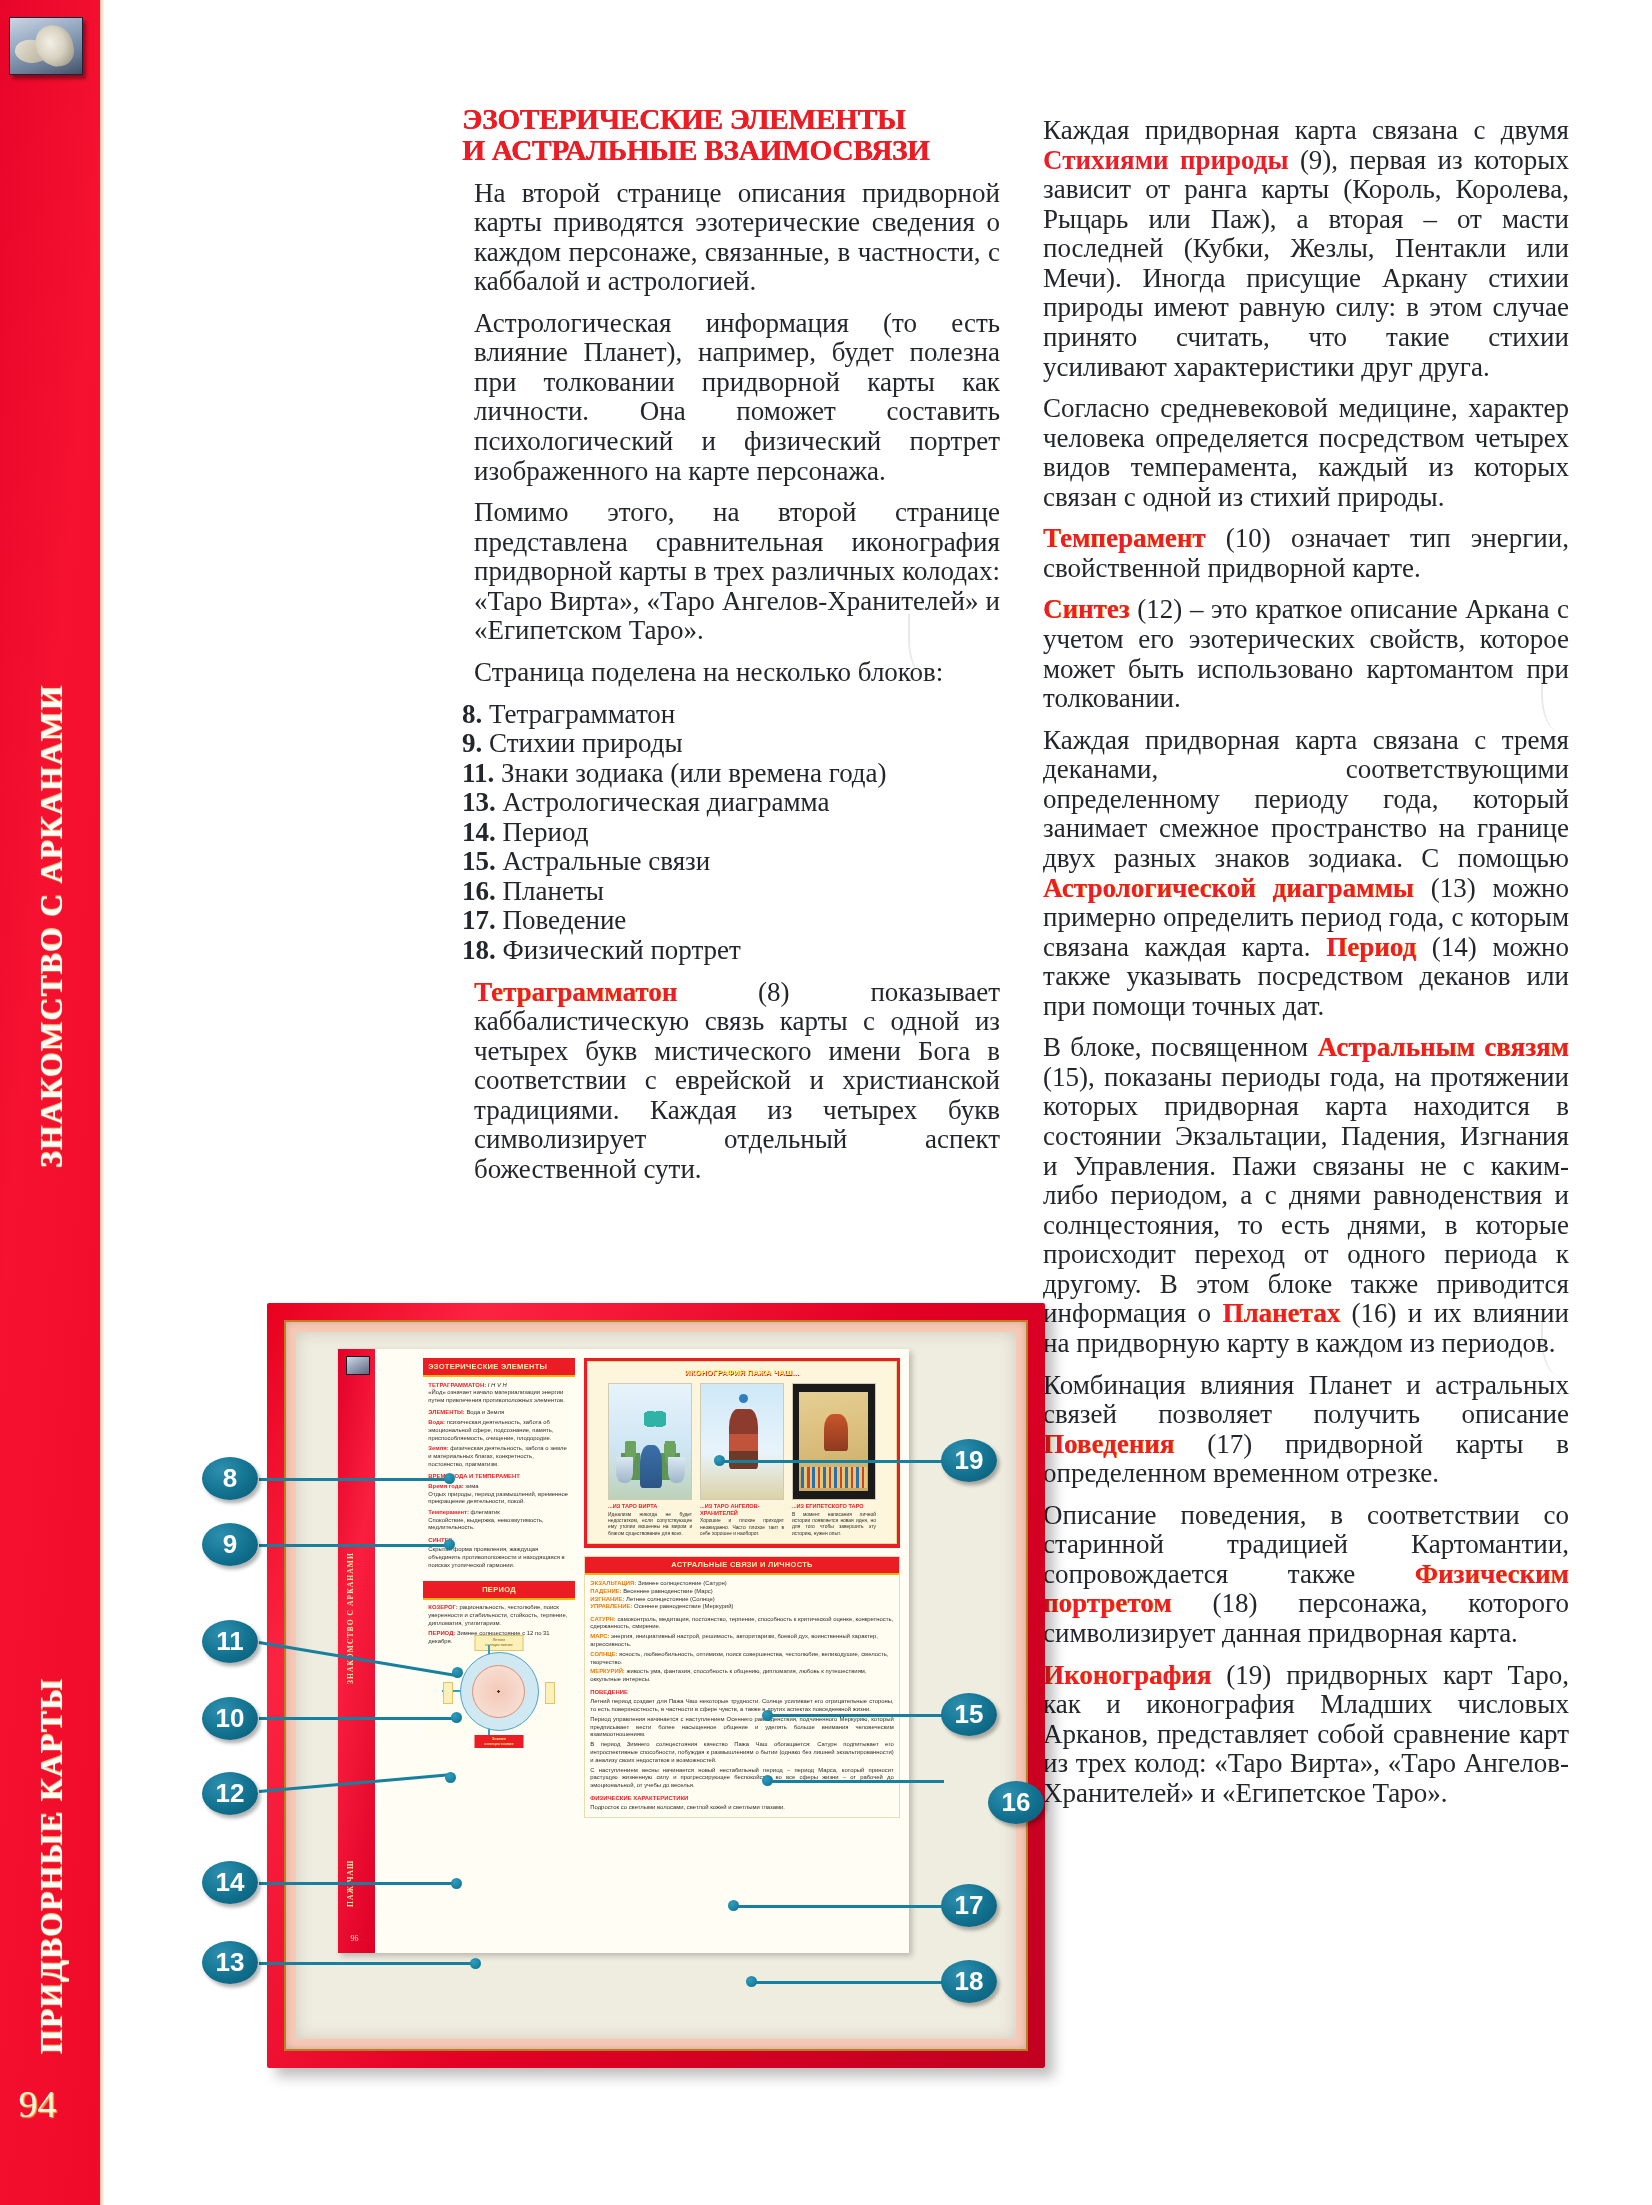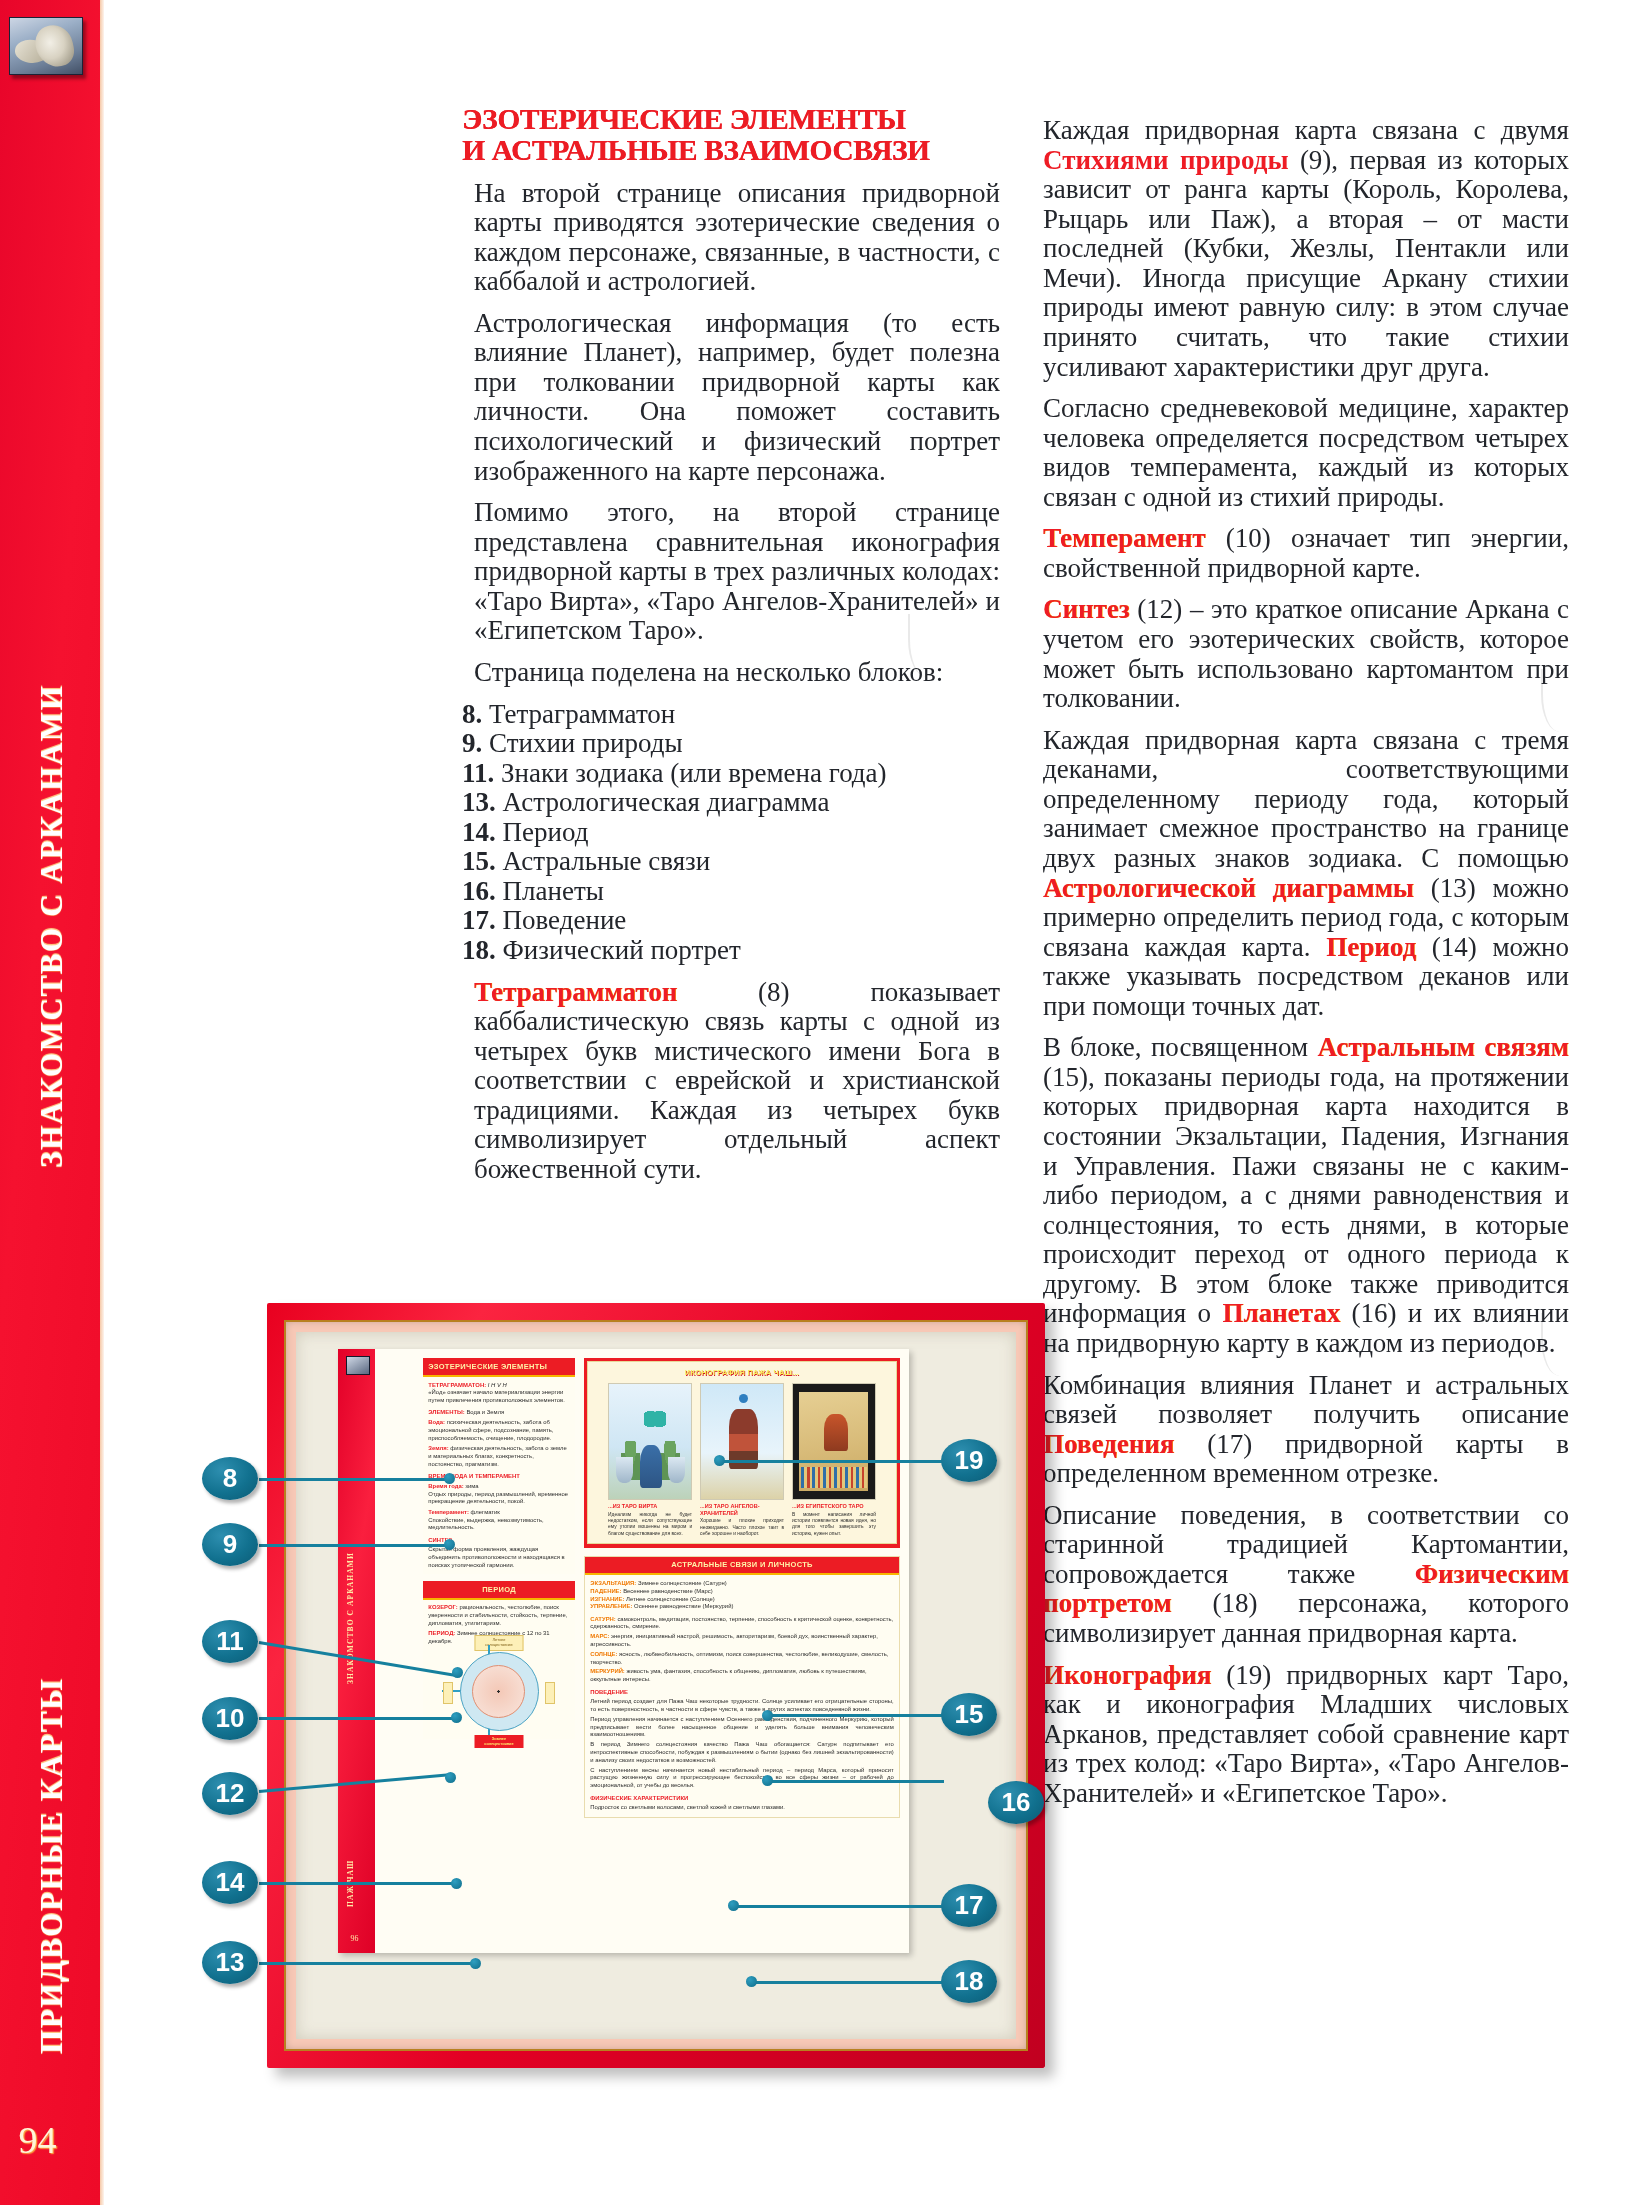--- a/index.html
+++ b/index.html
@@ -51,21 +51,20 @@
   #vtext-top{top:0;left:70px;font-size:31px;}
   #vtext-top span{position:absolute;left:1037px;bottom:0;}
   #vtext-bottom{top:0;left:70px;font-size:31px;}
   #vtext-bottom span{position:absolute;left:151px;bottom:0;}
 
   #page-number{
     position:absolute;left:18.4px;top:2082px;
     color:#fff6d8;font-size:38px;font-weight:normal;
     font-family:"Liberation Serif", serif;
     text-shadow:1.3px 0.7px 1.3px rgba(255,200,70,.9);
-    margin-top:36px;
   }
 
   
   #content{position:absolute;left:104px;top:0;width:1548px;height:2205px;background:#ffffff;}
 
   .col{position:absolute;top:104px;width:550px;}
   #col-left{left:358px;}
   #col-right{left:927px;}
 
   h1#article-title{

